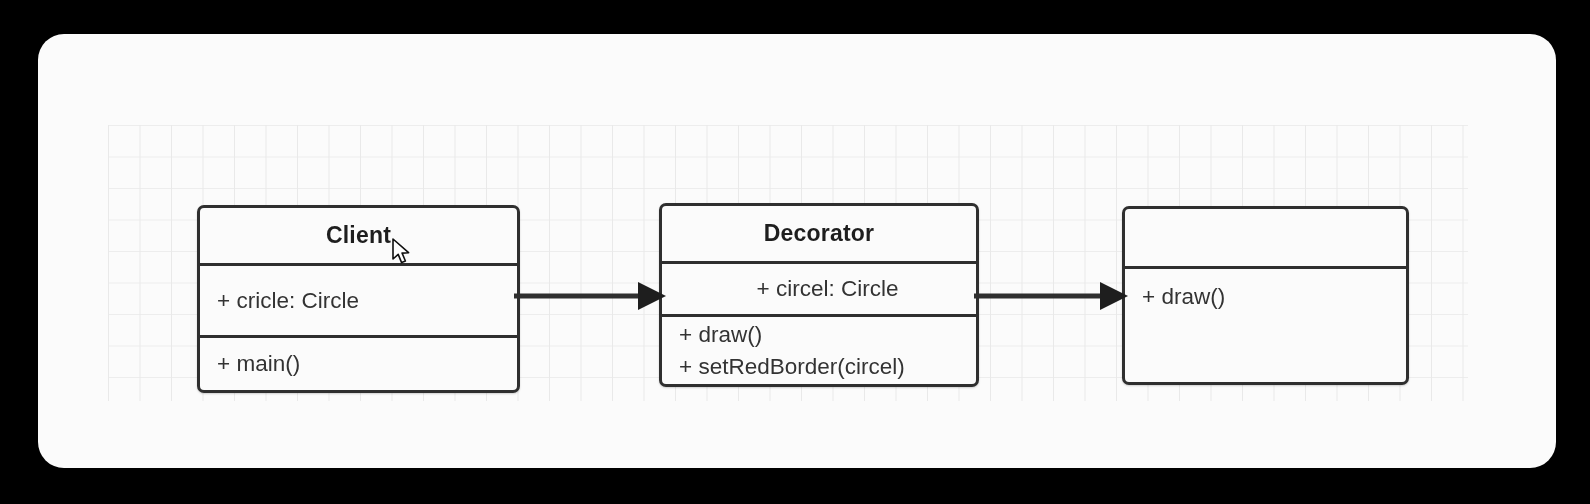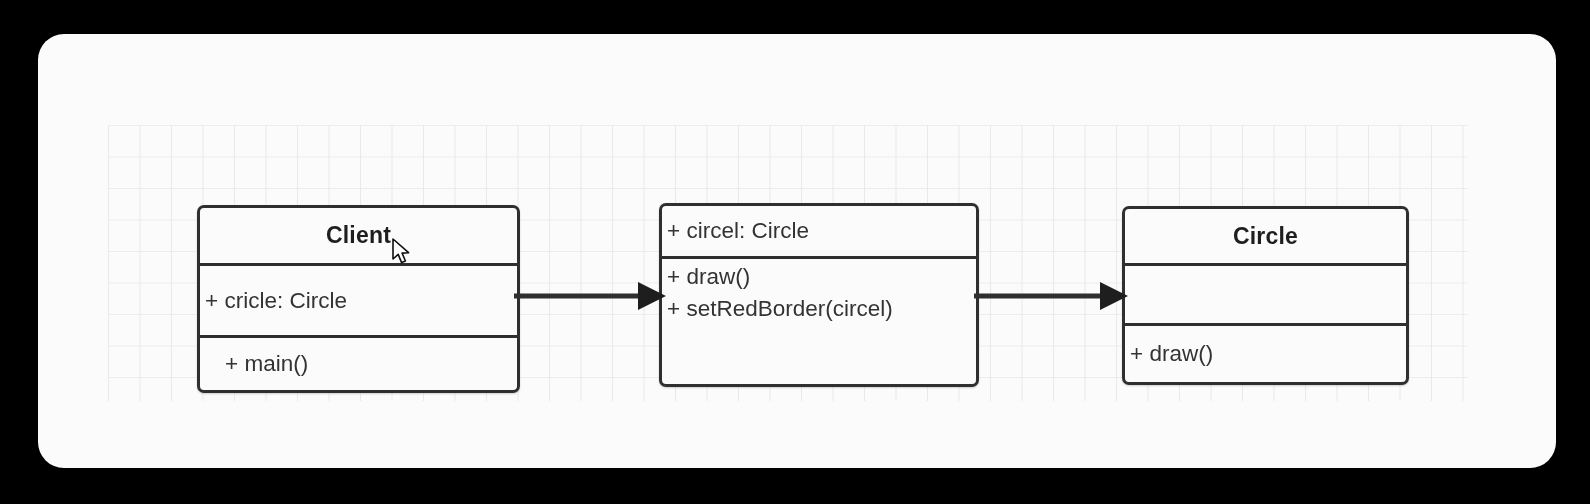--- a/index.html
+++ b/index.html
@@ -82,44 +82,44 @@
     text-align: center;
     font-weight: bold;
     font-size: 23px;
     color: #1e1e1e;
     letter-spacing: 0.2px;
   }
 
   .uml-member {
     font-size: 22.5px;
     color: #333333;
-    padding-left: 5px;
+    padding-left: 17px;
     line-height: 1.42;
     white-space: nowrap;
   }
 
   
   #class-client {
     left: 159px;
     top: 171px;
     width: 323px;
     height: 188px;
   }
   #class-client .c-title  { height: 58px; }
   #class-client .c-attrs  { height: 72px; }
-  #class-client .c-ops    { height: 52px; margin-left: 20px; }
+  #class-client .c-ops    { height: 52px; }
 
   #class-decorator {
     left: 621px;
     top: 169px;
     width: 320px;
     height: 184px;
   }
   #class-decorator .c-title { height: 58px; }
-  #class-decorator .c-attrs { height: 53px; }
+  #class-decorator .c-attrs { height: 53px; align-items: center; }
   #class-decorator .c-ops   { height: 67px; }
 
   #class-circle {
     left: 1084px;
     top: 172px;
     width: 287px;
     height: 179px;
   }
   #class-circle .c-title { height: 57px; }
   #class-circle .c-attrs { height: 60px; }
@@ -169,33 +169,33 @@
         </div>
         <div class="uml-compartment divided c-attrs">
           <div class="uml-member">+ cricle: Circle</div>
         </div>
         <div class="uml-compartment c-ops">
           <div class="uml-member">+ main()</div>
         </div>
       </div>
 
       <div class="uml-class" id="class-decorator">
+        <div class="uml-compartment divided c-title">
+          <div class="uml-title">Decorator</div>
+        </div>
         <div class="uml-compartment divided c-attrs">
           <div class="uml-member">+ circel: Circle</div>
         </div>
         <div class="uml-compartment c-ops">
           <div class="uml-member">+ draw()</div>
           <div class="uml-member">+ setRedBorder(circel)</div>
         </div>
       </div>
 
       <div class="uml-class" id="class-circle">
-        <div class="uml-compartment divided c-title">
-          <div class="uml-title">Circle</div>
-        </div>
         <div class="uml-compartment divided c-attrs"></div>
         <div class="uml-compartment c-ops">
           <div class="uml-member">+ draw()</div>
         </div>
       </div>
 
       <svg class="connector" id="conn-client-decorator" viewBox="0 0 152 40">
         <line x1="0" y1="20" x2="128" y2="20" stroke="#2f2f2f" stroke-width="5"></line>
         <polygon points="124,6 152,20 124,34" fill="#1e1e1e"></polygon>
       </svg>

